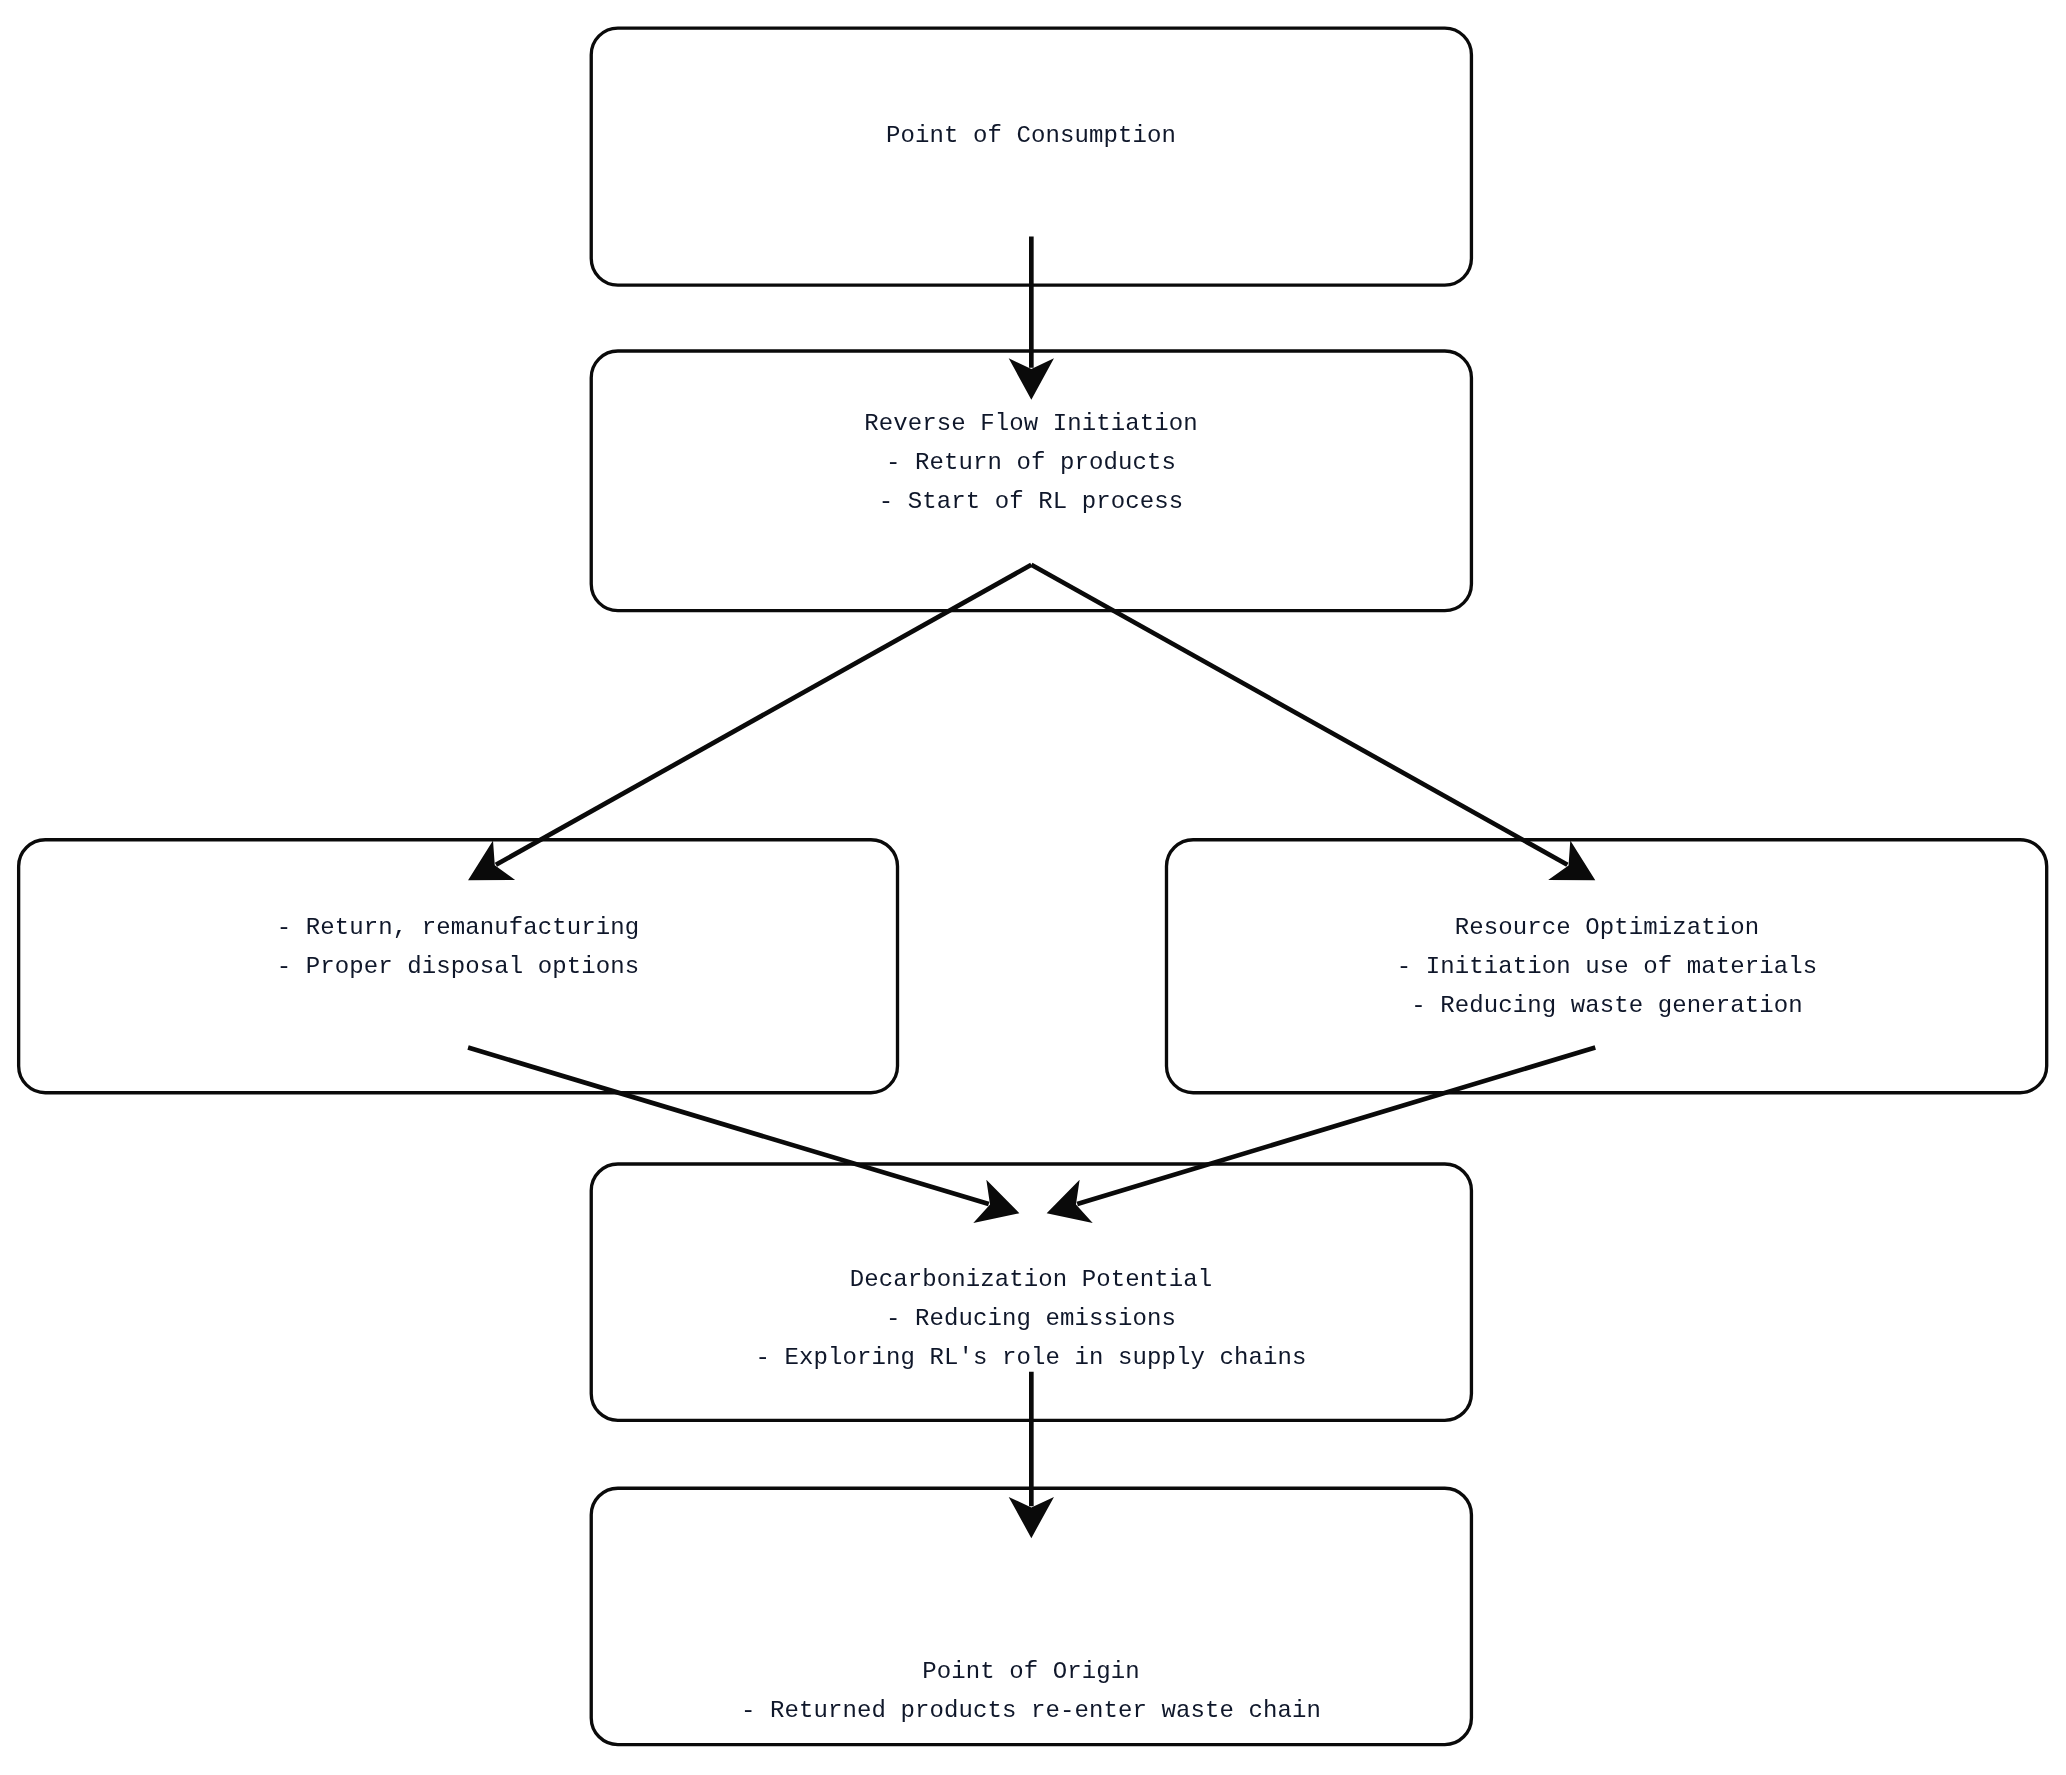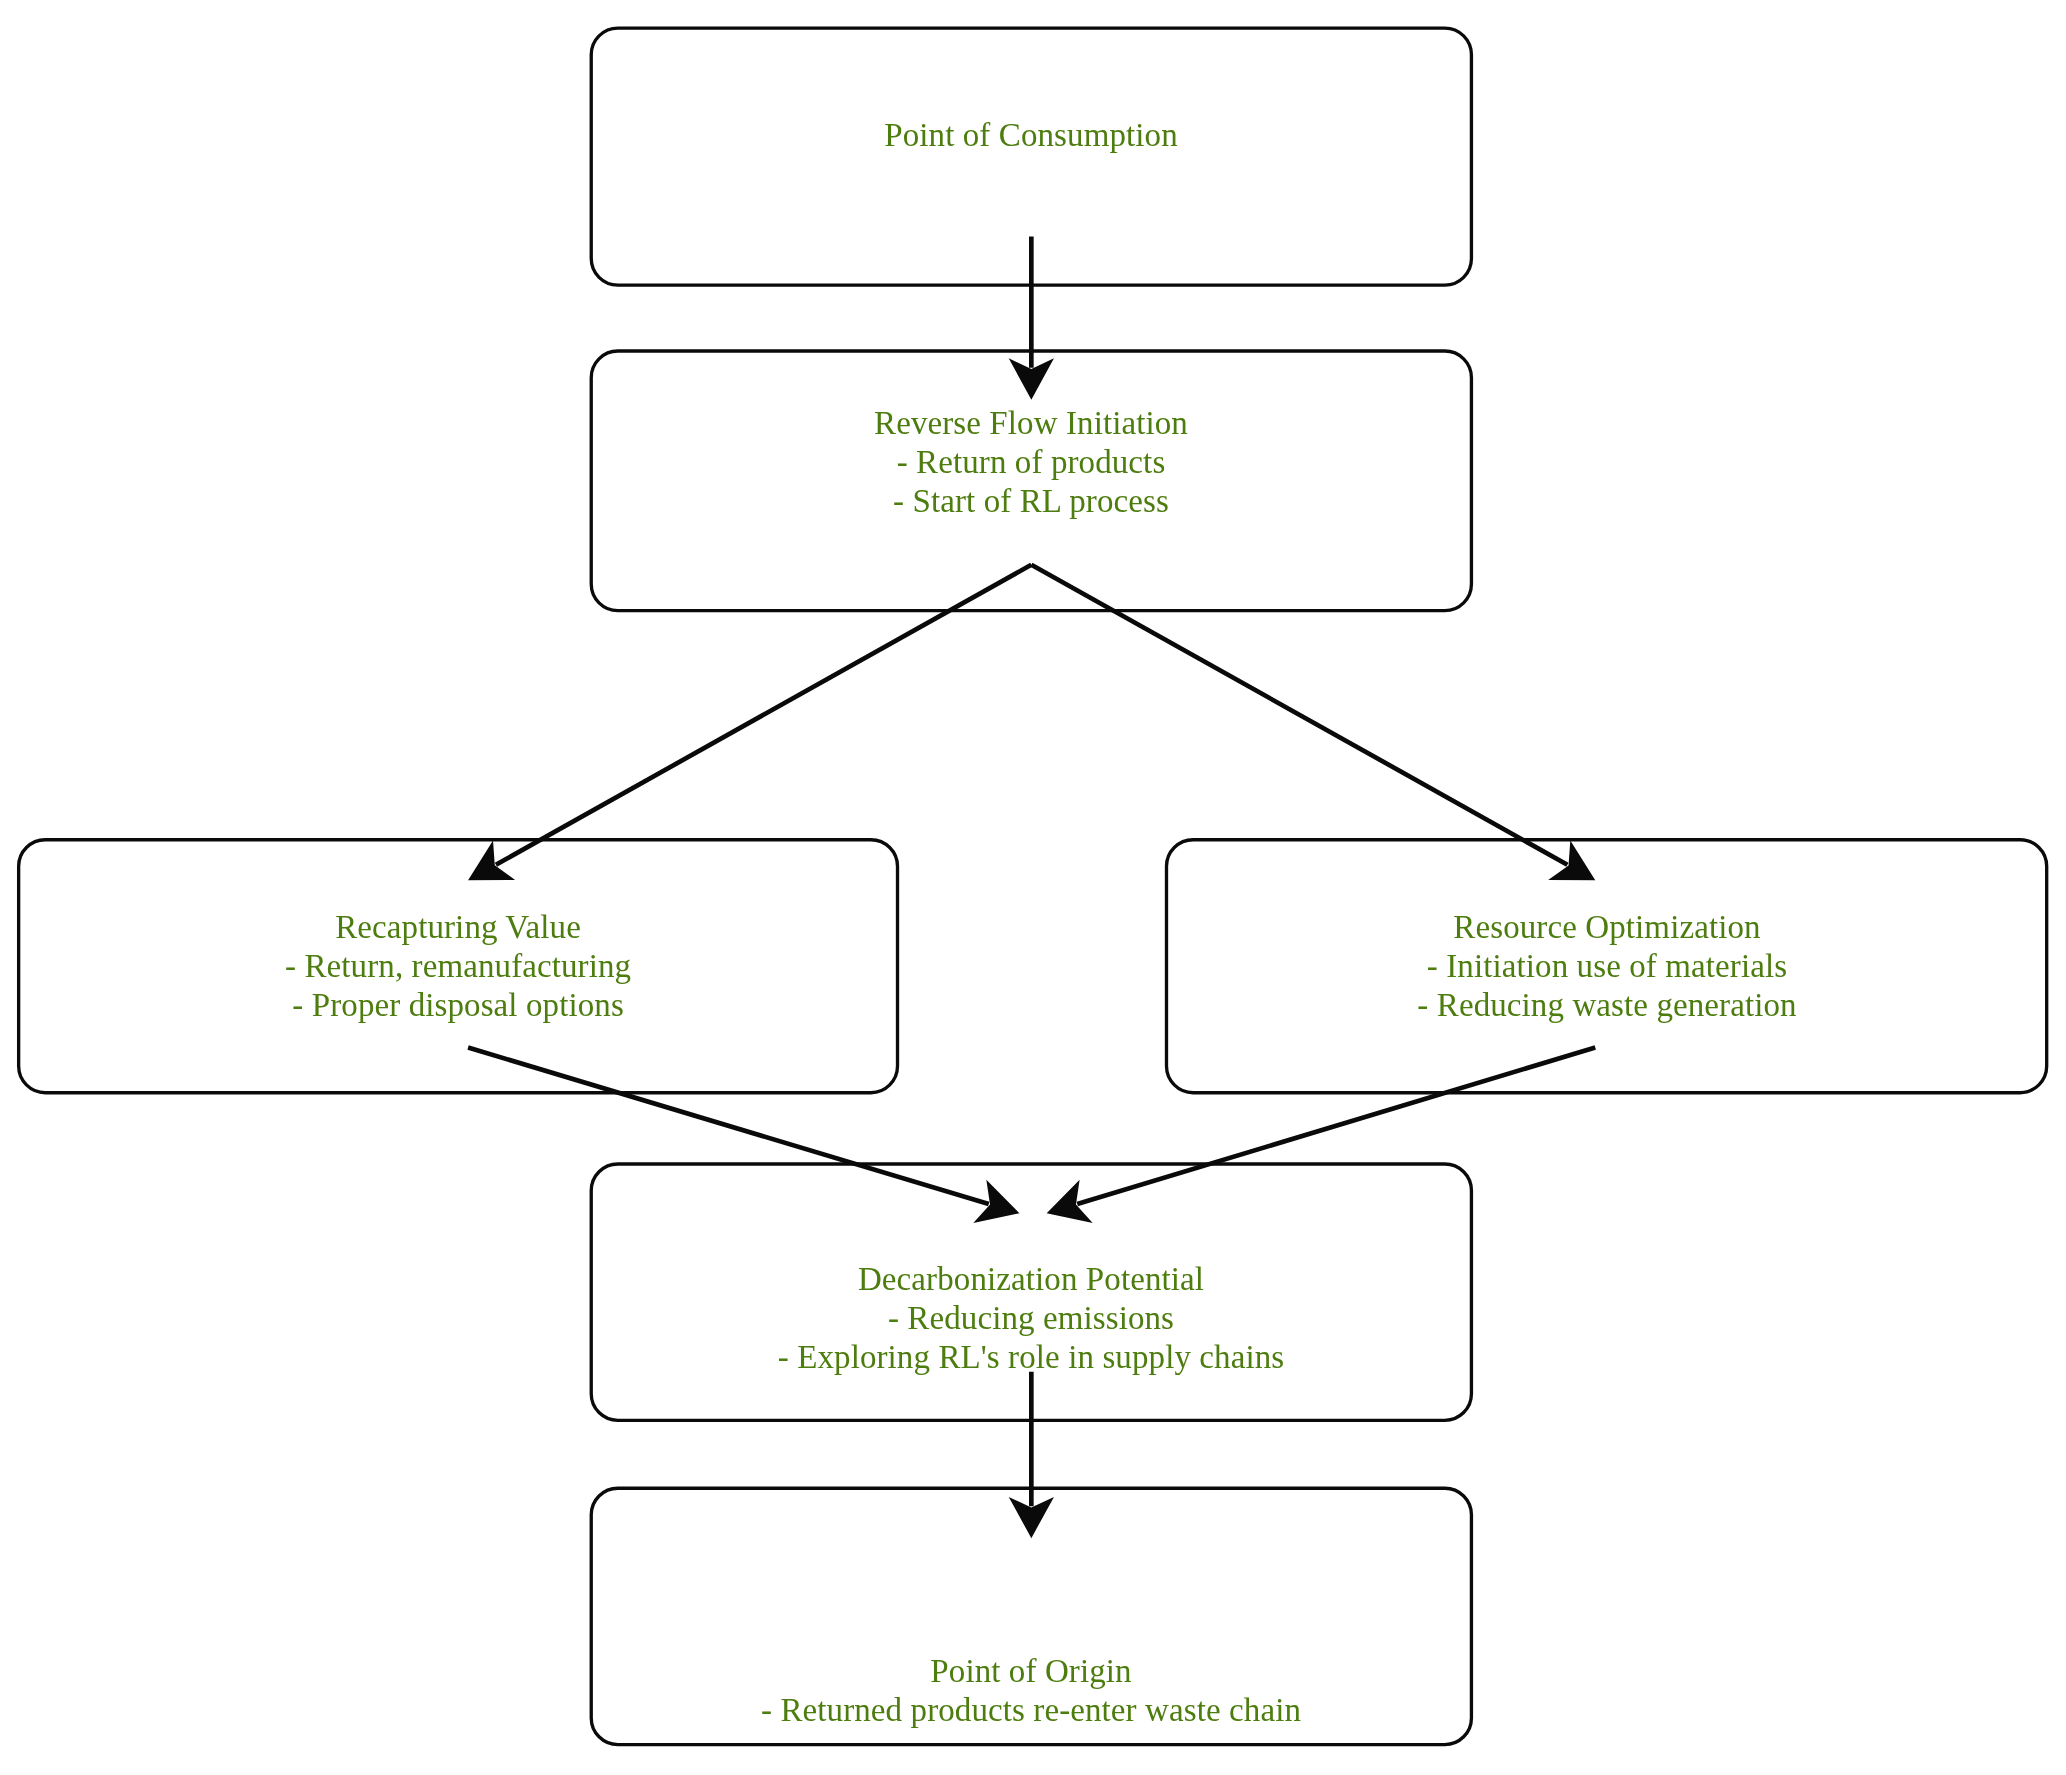--- a/index.html
+++ b/index.html
@@ -36,23 +36,23 @@
     stroke-width: 7;
     fill: none;
   }
   .edge-head {
     fill: #0a0a0a;
     stroke: none;
   }
   .node-text {
     position: absolute;
     text-align: center;
-    color: #4d7c0f;
-    font-family: Liberation Serif, serif;
-    font-size: 33px;
+    color: #0f172a;
+    font-family: Liberation Mono, monospace;
+    font-size: 24px;
     line-height: 39px;
     white-space: pre;
     pointer-events: none;
     letter-spacing: 0.1px;
   }
 </style>
 </head>
 <body>
 
 <div id="diagram-root">
@@ -90,20 +90,20 @@
         <g>
           <line class="edge-line" x1="1549" y1="2060" x2="1549" y2="2262"></line>
           <polygon points="1549,2310 1515,2248 1549,2264 1583,2248" class="edge-head"></polygon>
         </g>
       </g>
   </svg>
 
   <div id="node-labels">
       <div class="node-text" style="left: 591px; width: 880px; top: 116px;"><div>Point of Consumption</div></div>
       <div class="node-text" style="left: 591px; width: 880px; top: 404px;"><div>Reverse Flow Initiation</div><div>- Return of products</div><div>- Start of RL process</div></div>
-      <div class="node-text" style="left: 18.6px; width: 879px; top: 908px;"><div>Recapturing Value</div><div>- Return, remanufacturing</div><div>- Proper disposal options</div></div>
+      <div class="node-text" style="left: 18.6px; width: 879px; top: 908px;"><div>- Return, remanufacturing</div><div>- Proper disposal options</div></div>
       <div class="node-text" style="left: 1167px; width: 880px; top: 908px;"><div>Resource Optimization</div><div>- Initiation use of materials</div><div>- Reducing waste generation</div></div>
       <div class="node-text" style="left: 591px; width: 880px; top: 1260px;"><div>Decarbonization Potential</div><div>- Reducing emissions</div><div>- Exploring RL's role in supply chains</div></div>
       <div class="node-text" style="left: 591px; width: 880px; top: 1652px;"><div>Point of Origin</div><div>- Returned products re-enter waste chain</div></div>
     </div>
 
 </div>
 
 
 </body></html>

